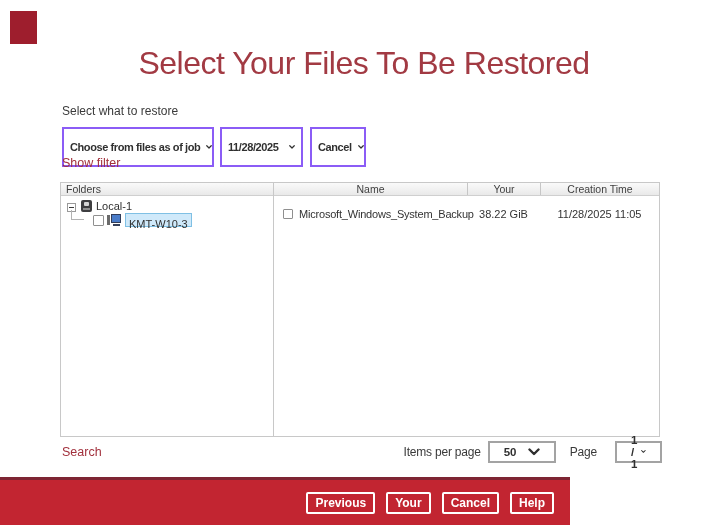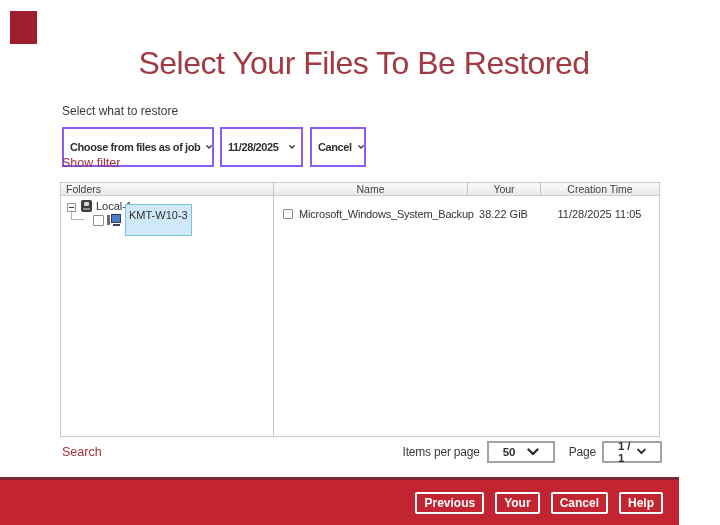--- a/index.html
+++ b/index.html
@@ -56,42 +56,42 @@
   .drive-icon::after  { content:""; position:absolute; left:2px; bottom:2px; width:7px; height:2px; background:#8f8f8f; }
   .tree-label { margin-left:4px; font-size:11px; color:#303030; cursor:pointer; }
   .checkbox { width:11px; height:11px; border:1px solid #8f8f8f; border-radius:1px;
               background:#fff; flex:0 0 auto; cursor:pointer; }
   .pc-icon { position:relative; width:15px; height:12px; margin-left:3px; flex:0 0 auto; }
   .pc-icon .tower  { position:absolute; left:0; top:1px; width:3px; height:10px; background:#6b6b6b; }
   .pc-icon .screen { position:absolute; left:4px; top:0; width:10px; height:9px;
                      background:#4a7cc9; border:1px solid #313c58; }
   .pc-icon .base   { position:absolute; left:6px; bottom:0; width:7px; height:2px; background:#37415a; }
   .node-selected { margin-left:3px; background:#cfe9fa; border:1px solid #7fc0e4;
-                   padding:4px 3px; height:32px; line-height:12px; font-size:11px; color:#303030; cursor:pointer; }
+                   padding:4px 3px; height:14px; line-height:12px; font-size:11px; color:#303030; cursor:pointer; }
 
   
   .t-row { display:flex; align-items:flex-start; height:13px; margin-top:12px;
            font-size:11px; letter-spacing:-0.2px; color:#333; cursor:default; }
   .t-name { width:193px; display:flex; align-items:center; }
   .t-name .checkbox { margin-left:9px; width:10px; height:10px; }
   .t-name .fname { margin-left:6px; }
   .t-size { width:73px; text-align:center; letter-spacing:0; }
   .t-time { flex:1; text-align:center; letter-spacing:0; }
 
   
   .page-controls { position:absolute; top:440px; right:58px; height:23px;
                    display:flex; align-items:center; font-size:12px; letter-spacing:-0.2px; color:#3a3a3a; }
   .mini-sel { height:22px; border:2px solid #a3a3a3; background:#fff; display:flex;
               align-items:center; padding:0 14px; font-weight:600; font-size:11.5px; color:#303030; cursor:pointer; }
   #sel-items { width:68px; margin-left:7px; }
-  #sel-page  { width:60px; margin-left:6px; }
+  #sel-page  { width:47px; margin-left:18px; }
   .pc-gap { margin-left:14px; }
 
   
-  .footer { position:absolute; left:0; top:477px; width:679px; height:48px;
+  .footer { position:absolute; left:0; top:477px; width:570px; height:48px;
             background:#c22531; border-top:3px solid #7e2533; }
   .footer-buttons { position:absolute; right:16px; top:50%; transform:translateY(-50%);
                     display:flex; gap:11px; }
   .fbtn { height:22px; border:2px solid #ffffff; border-radius:2px; background:transparent;
           color:#ffffff; font-weight:700; font-size:12px; display:flex; align-items:center;
           padding:0 7px; cursor:pointer; }
 </style>
 </head>
 <body>
 

